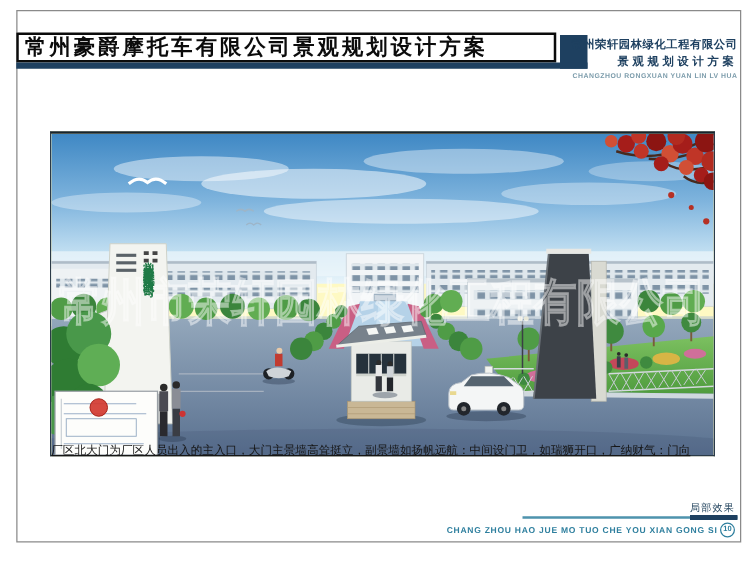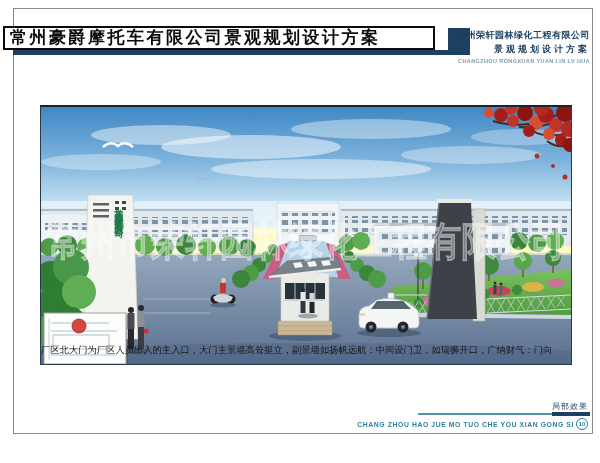--- a/index.html
+++ b/index.html
@@ -1,39 +1,39 @@
 <!DOCTYPE html>
 <html><head>
 <meta charset="utf-8">
 <style>
   html,body{margin:0;padding:0;background:#ffffff;}
   .canvas{position:relative;width:600px;height:463px;background:#fff;overflow:hidden;
           font-family:"Liberation Sans","DejaVu Sans",sans-serif;}
   .sheet{position:absolute;left:13px;top:8px;width:578px;height:424px;border:1px solid #8a8a8a;}
 
-  .title-box{position:absolute;left:3px;top:26px;width:432px;height:24px;box-sizing:border-box;
+  .title-box{position:absolute;left:13px;top:26px;width:432px;height:24px;box-sizing:border-box;
              border:2px solid #0b0b0b;background:#fff;font-size:17px;font-weight:bold;color:#0b0b0b;
              line-height:20px;padding-left:5px;letter-spacing:2.5px;white-space:nowrap;overflow:hidden;}
   .navy-block{position:absolute;left:448px;top:28px;width:22px;height:27px;background:#1e4060;}
   .navy-bar{position:absolute;left:13px;top:50px;width:457px;height:5px;background:#1e4060;}
 
   .company{position:absolute;right:10px;top:29px;text-align:right;color:#1e4060;}
   .company .l1{font-size:9px;font-weight:bold;letter-spacing:.5px;}
   .company .l2{font-size:9px;font-weight:bold;letter-spacing:3px;margin-top:1px;}
   .company .l3{font-size:5.5px;color:#7c9cab;letter-spacing:.4px;margin-top:2px;font-weight:bold;}
 
   .photo{position:absolute;left:40px;top:105px;width:530px;height:257px;background:#fef9c3;
          border:1px solid #2a3a48;border-top:2px solid #16242f;overflow:hidden;}
   .photo svg{position:absolute;left:0;top:0;}
   .gate-sign{position:absolute;left:71px;top:95px;height:126px;writing-mode:vertical-rl;
              text-orientation:upright;font-size:9px;letter-spacing:2px;color:#1f7a46;
              font-weight:bold;white-space:nowrap;}
 
-  .description{position:absolute;left:41px;top:344px;width:530px;font-size:9.3px;line-height:13.5px;
-               color:#161616;letter-spacing:0;white-space:nowrap;overflow:hidden;}
+  .description{position:absolute;left:41px;top:354px;width:530px;font-size:9.3px;line-height:13.5px;
+               color:#161616;letter-spacing:0;white-space:nowrap;overflow:hidden;text-decoration:underline;}
 
   .footer-label{position:absolute;right:12px;top:401px;font-size:8px;font-weight:normal;color:#24455f;letter-spacing:1px;}
   .footer-rule{position:absolute;left:418px;top:412px;width:172px;height:4px;}
   .footer-rule .thin{position:absolute;left:0;top:1px;width:100%;height:1.5px;background:#4e93ad;}
   .footer-rule .thick{position:absolute;right:0;top:0;width:38px;height:3.5px;background:#1e4060;}
   .footer-rom{position:absolute;right:12px;top:418px;font-size:6.8px;font-weight:bold;color:#2e7f9e;
               letter-spacing:.6px;display:flex;align-items:center;gap:2px;}
   .badge{display:inline-block;width:10px;height:10px;border:1px solid #2e7f9e;border-radius:50%;
          font-size:6px;line-height:10px;text-align:center;letter-spacing:0;}
 </style>

